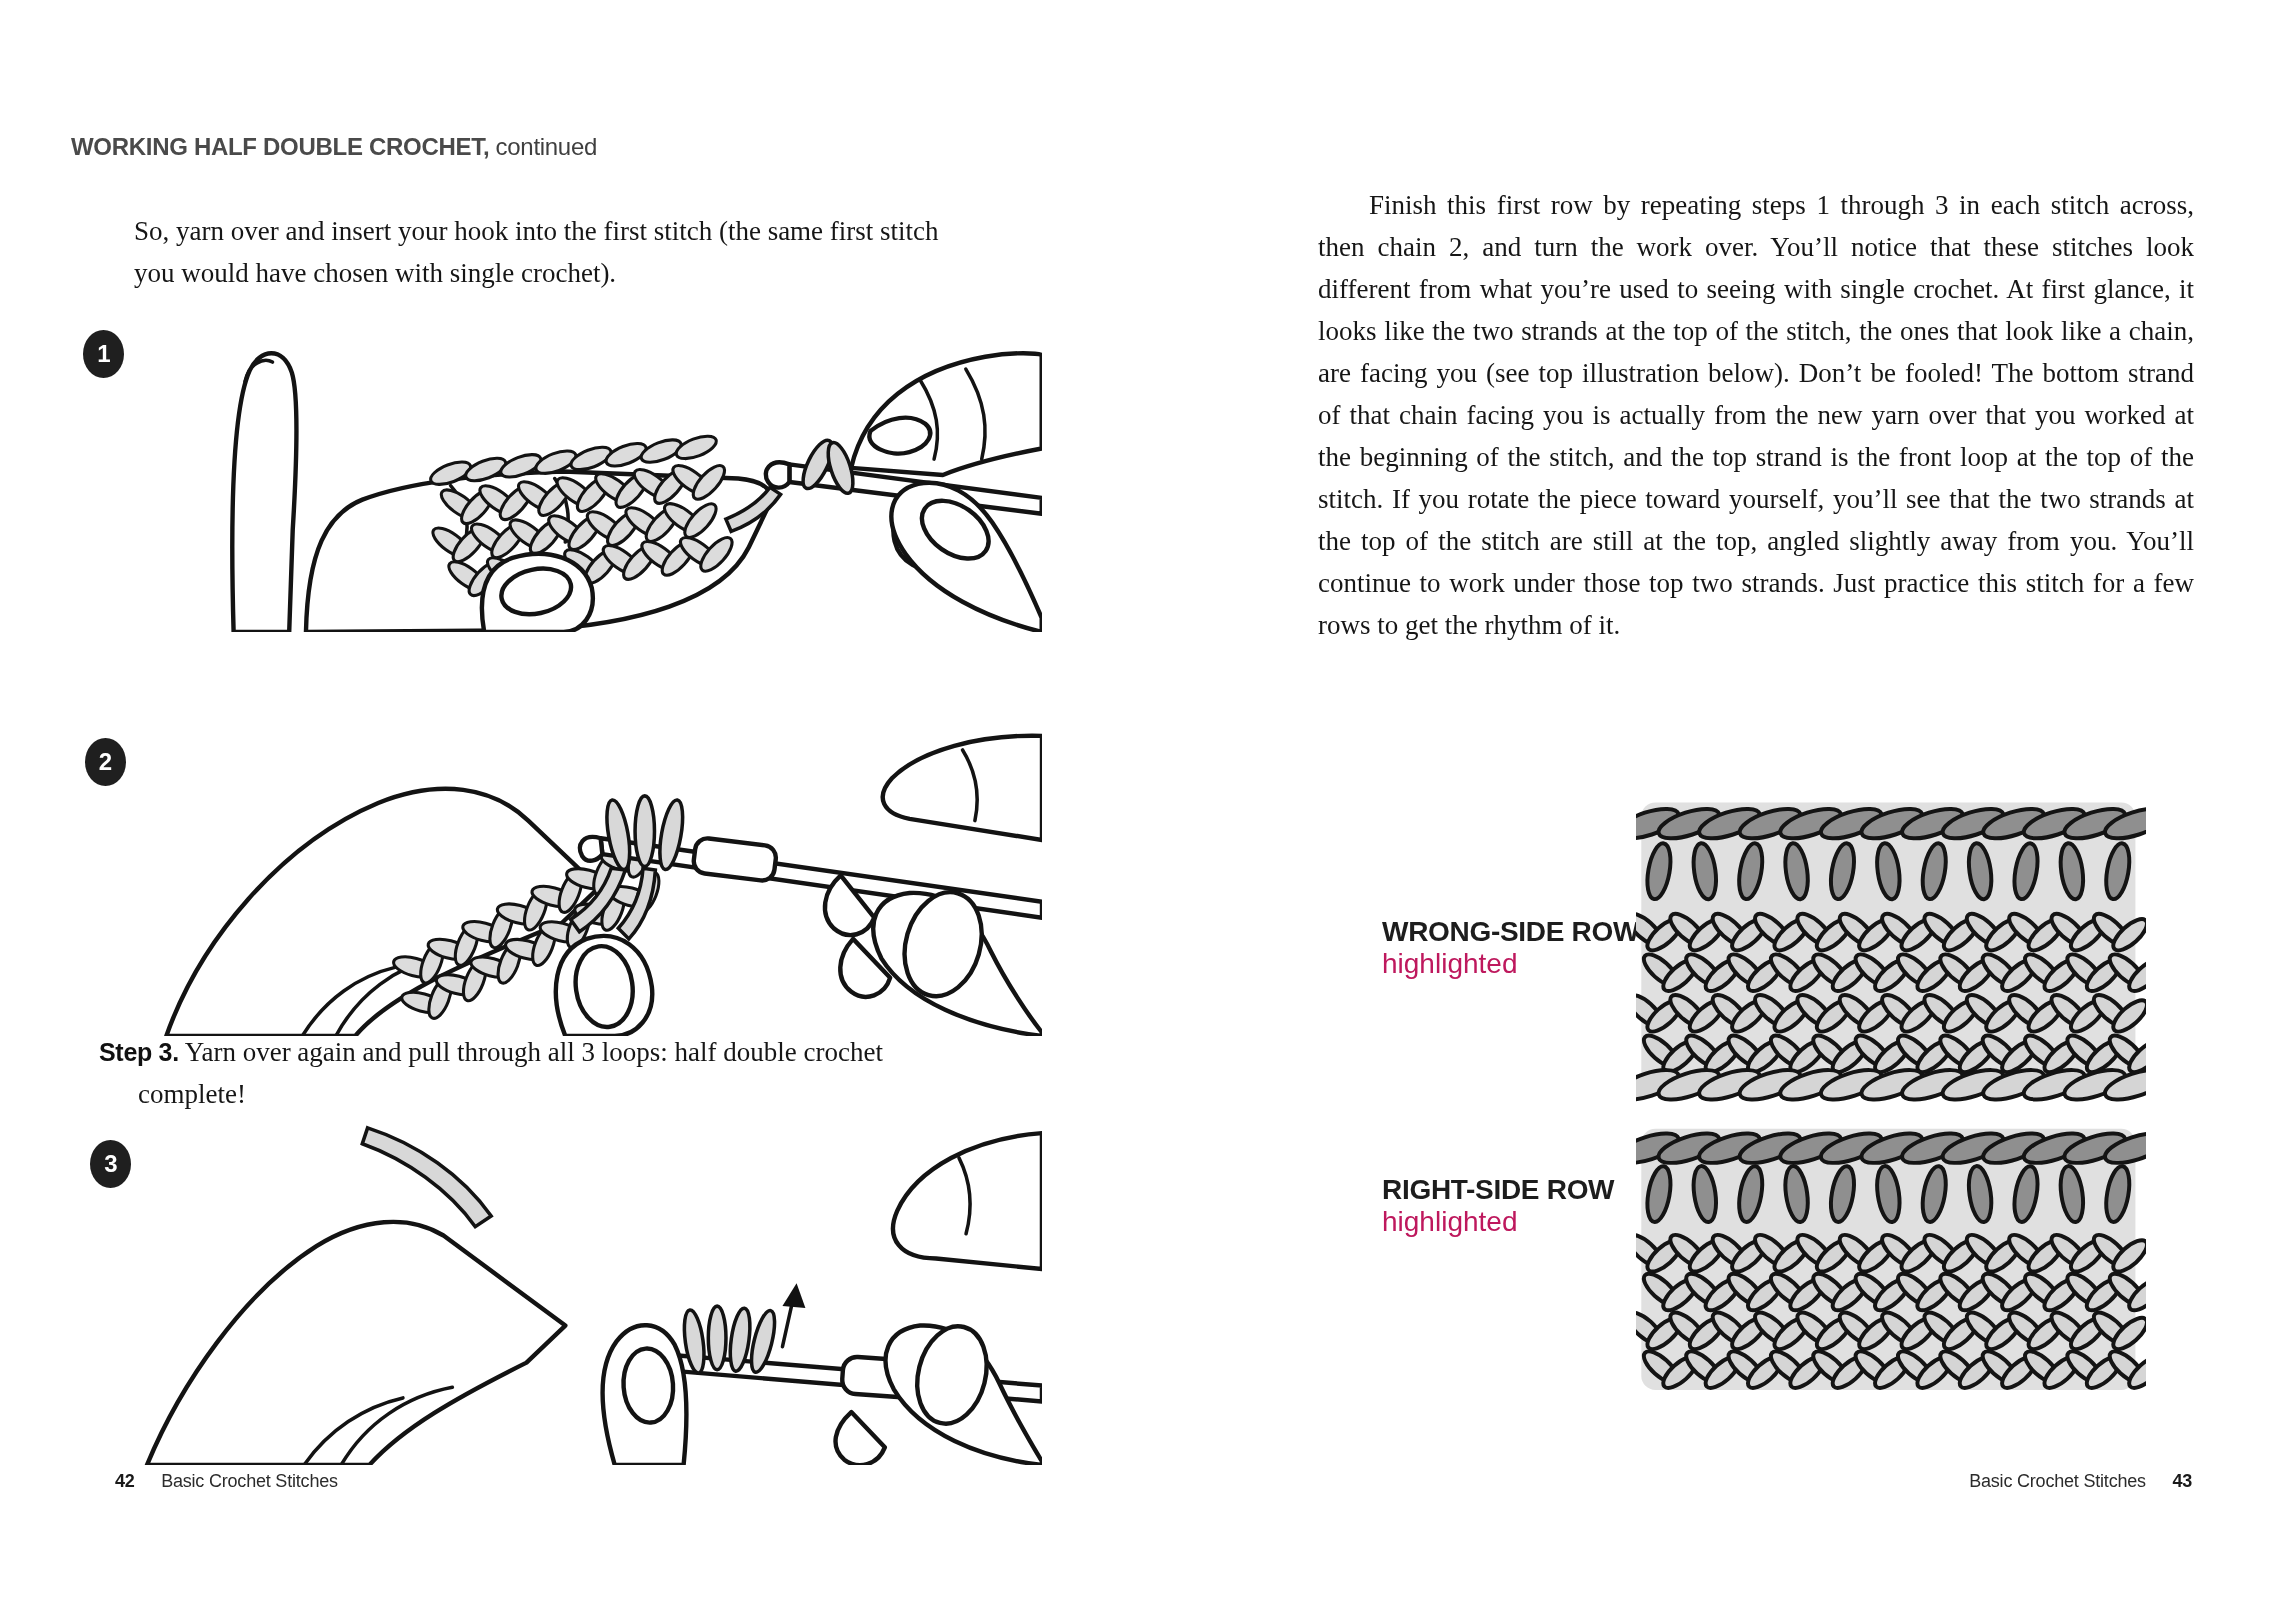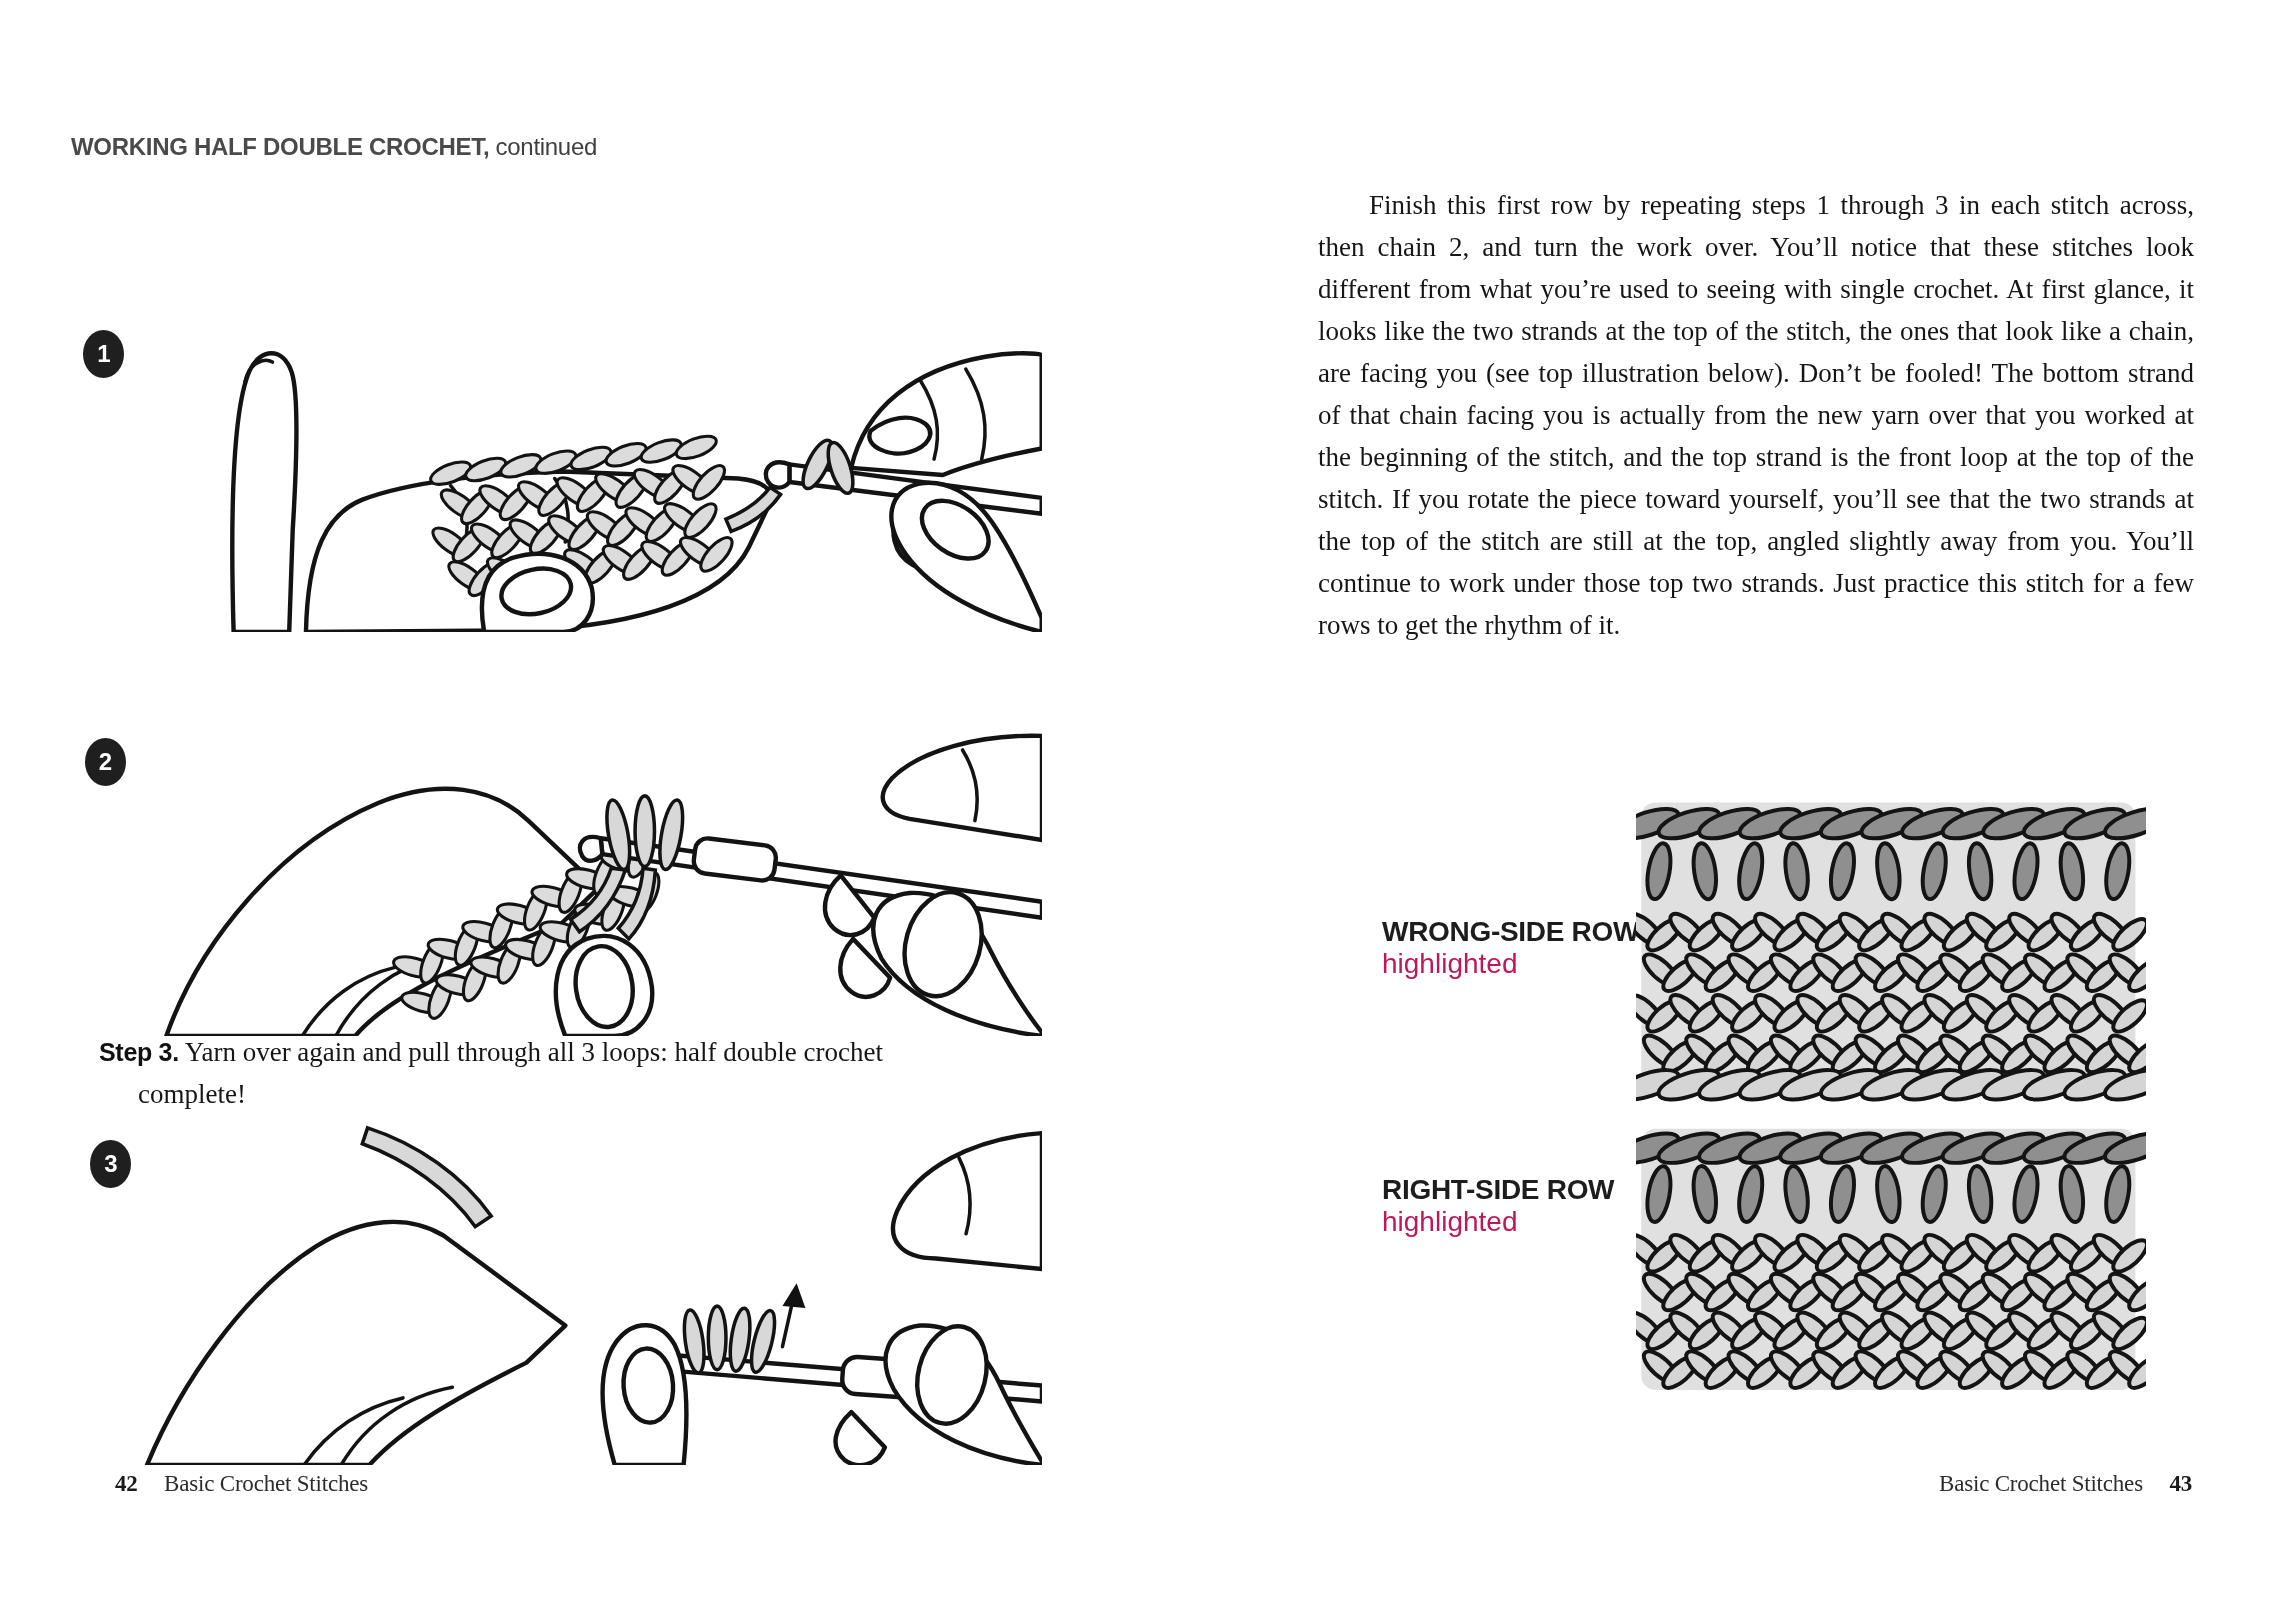--- a/index.html
+++ b/index.html
@@ -19,21 +19,21 @@
   .para{width:876px;text-align:justify;text-indent:51px;}
 
   .badge{position:absolute;width:41px;height:48px;border-radius:50%;background:#1f1f1f;
          color:#fff;font-family:"Liberation Sans", sans-serif;font-weight:700;font-size:24px;
          display:flex;align-items:center;justify-content:center;}
 
   .figlabel{font-family:"Liberation Sans", sans-serif;font-size:28px;line-height:32px;color:#1d1d1d;width:265px;}
   .figlabel .t{font-weight:700;letter-spacing:-0.3px;}
   .figlabel .s{font-weight:400;color:#be185d;}
 
-  .footer{font-family:Liberation Serif, serif;font-size:23px;color:#2c2c2c;letter-spacing:-0.2px;}
+  .footer{font-family:Liberation Sans, sans-serif;font-size:18px;color:#2c2c2c;letter-spacing:-0.2px;}
   .footer .pg{font-weight:700;color:#1a1a1a;}
   .footer .sec{margin:0 0 0 26.5px;}
   .footer.right .sec{margin:0 26.5px 0 0;}
 
   
   .ln{fill:#ffffff;stroke:#131313;stroke-width:5;stroke-linejoin:round;stroke-linecap:round;}
   .sk{fill:none;stroke:#131313;stroke-width:4;stroke-linecap:round;}
   .yn{fill:#d8d8d8;stroke:#131313;stroke-width:4;}
   .yn2{fill:#dcdcdc;stroke:#131313;stroke-width:3.5;}
   .dark{fill:#8f8f8f;stroke:#141414;stroke-width:4.5;}
@@ -131,20 +131,21 @@
 </svg>
 
 <div id="spread">
 
   <div class="abs" style="left:0;top:0;width:1148px;height:1607px;">
 
     <div class="abs hdr" style="left:71px;top:85px;white-space:nowrap;">
       <b>WORKING HALF DOUBLE CROCHET,</b><span class="suffix"> continued</span>
     </div>
 
+    <div class="abs body-text intro" style="left:134px;top:210px;">So, yarn over and insert your hook into the first stitch (the same first stitch you would have chosen with single crochet).</div>
 
     <div class="abs" style="left:71px;top:325px;width:971px;height:307px;">
       <div class="badge" style="left:12.4px;top:5.3px;">1</div>
       <svg width="971" height="307" viewBox="0 0 1100 348">
         <path class="ln" d="M184,348 C180,210 183,95 202,52 C214,26 240,24 250,54 C258,80 256,150 251,232 L247,348 Z"></path>
         <path class="sk" d="M197,64 C201,44 218,36 228,42"></path>
         <path class="ln" d="M266,348 C268,256 290,214 330,198 C382,178 470,168 558,166 L756,174 C788,177 798,189 790,206 L768,252 C738,312 640,340 520,346 Z"></path>
         <path class="sk" d="M430,182 C448,202 452,226 446,248"></path>
         <path class="sk" d="M548,174 C564,196 566,222 560,246"></path>
         <g class="yn2" transform="translate(430,168) rotate(-6)">

